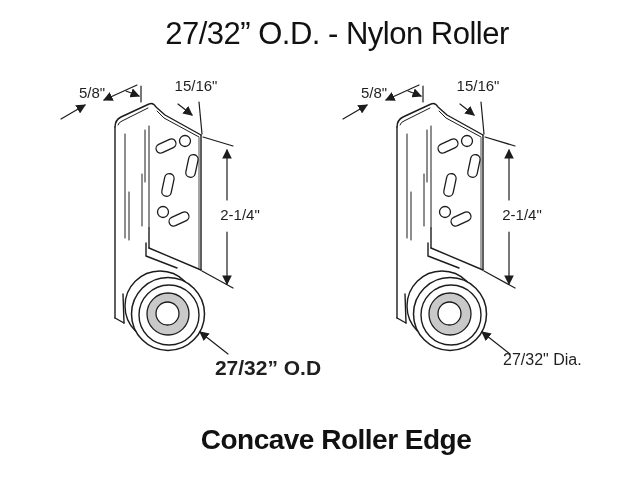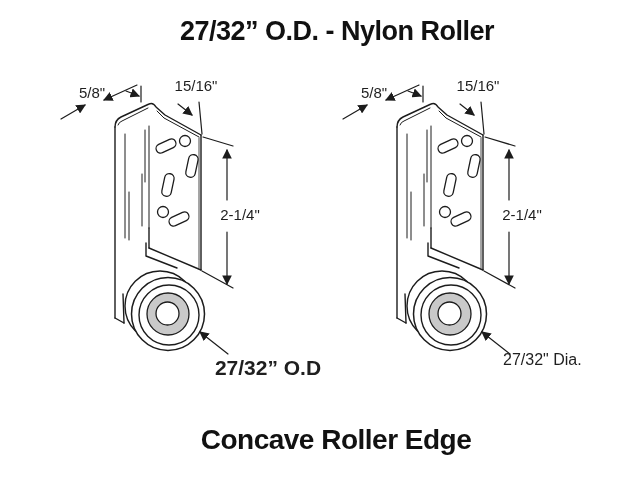--- a/index.html
+++ b/index.html
@@ -2,21 +2,21 @@
 <html><head>
 <meta charset="utf-8">
 <style>
   html,body{margin:0;padding:0;background:#888;}
   .stage{
     position:relative;width:640px;height:480px;background:#ffffff;
     overflow:hidden;font-family:"Liberation Sans",sans-serif;margin:0 auto;
   }
   .title{
     position:absolute;top:16px;left:37px;width:600px;text-align:center;
-    font-size:27px;font-weight:bold;color:#111;letter-spacing:-0.5px;white-space:nowrap;
+    font-size:31px;font-weight:normal;color:#111;letter-spacing:-0.5px;white-space:nowrap;
   }
   .footer{
     position:absolute;top:424px;left:36px;width:600px;text-align:center;
     font-size:28px;font-weight:bold;color:#111;letter-spacing:-0.5px;white-space:nowrap;
   }
   svg.diagram{position:absolute;top:70px;width:290px;height:330px;overflow:visible;}
   #diagram-left{left:49px;}
   #diagram-right{left:331px;}
   svg text{font-family:"Liberation Sans",sans-serif;fill:#1f1f1f;}
   .dim-label{font-size:15px;}

